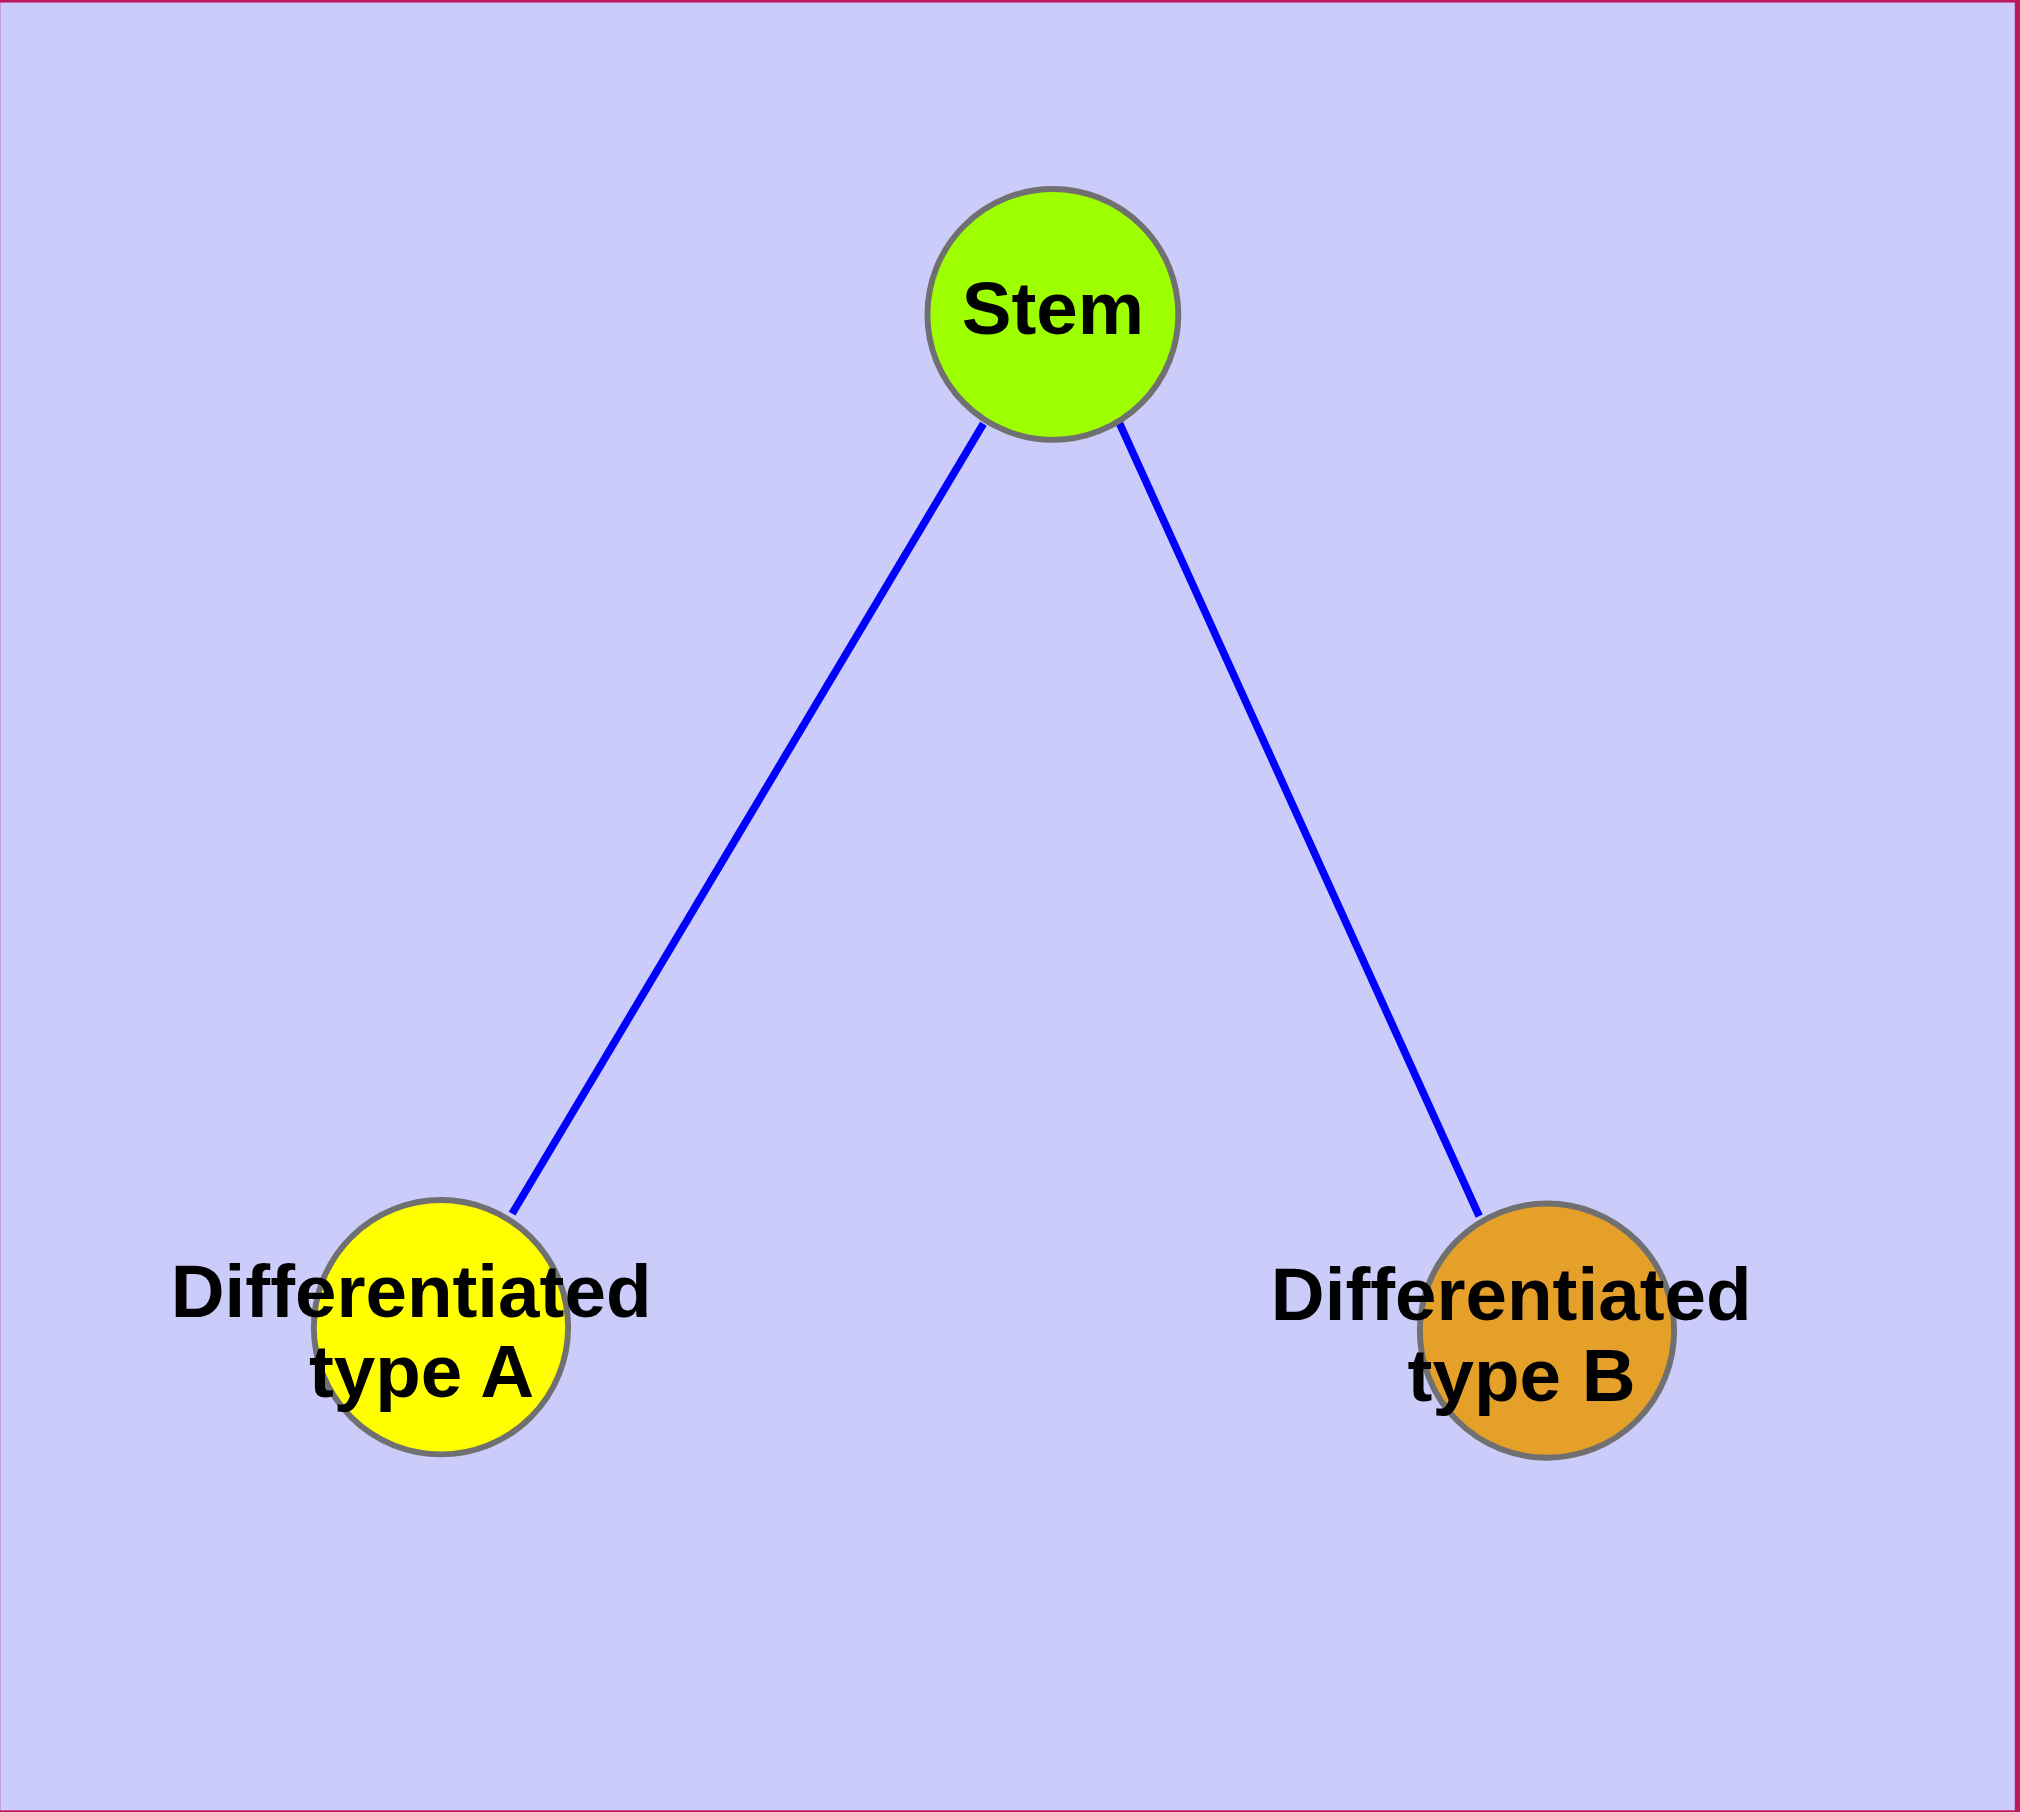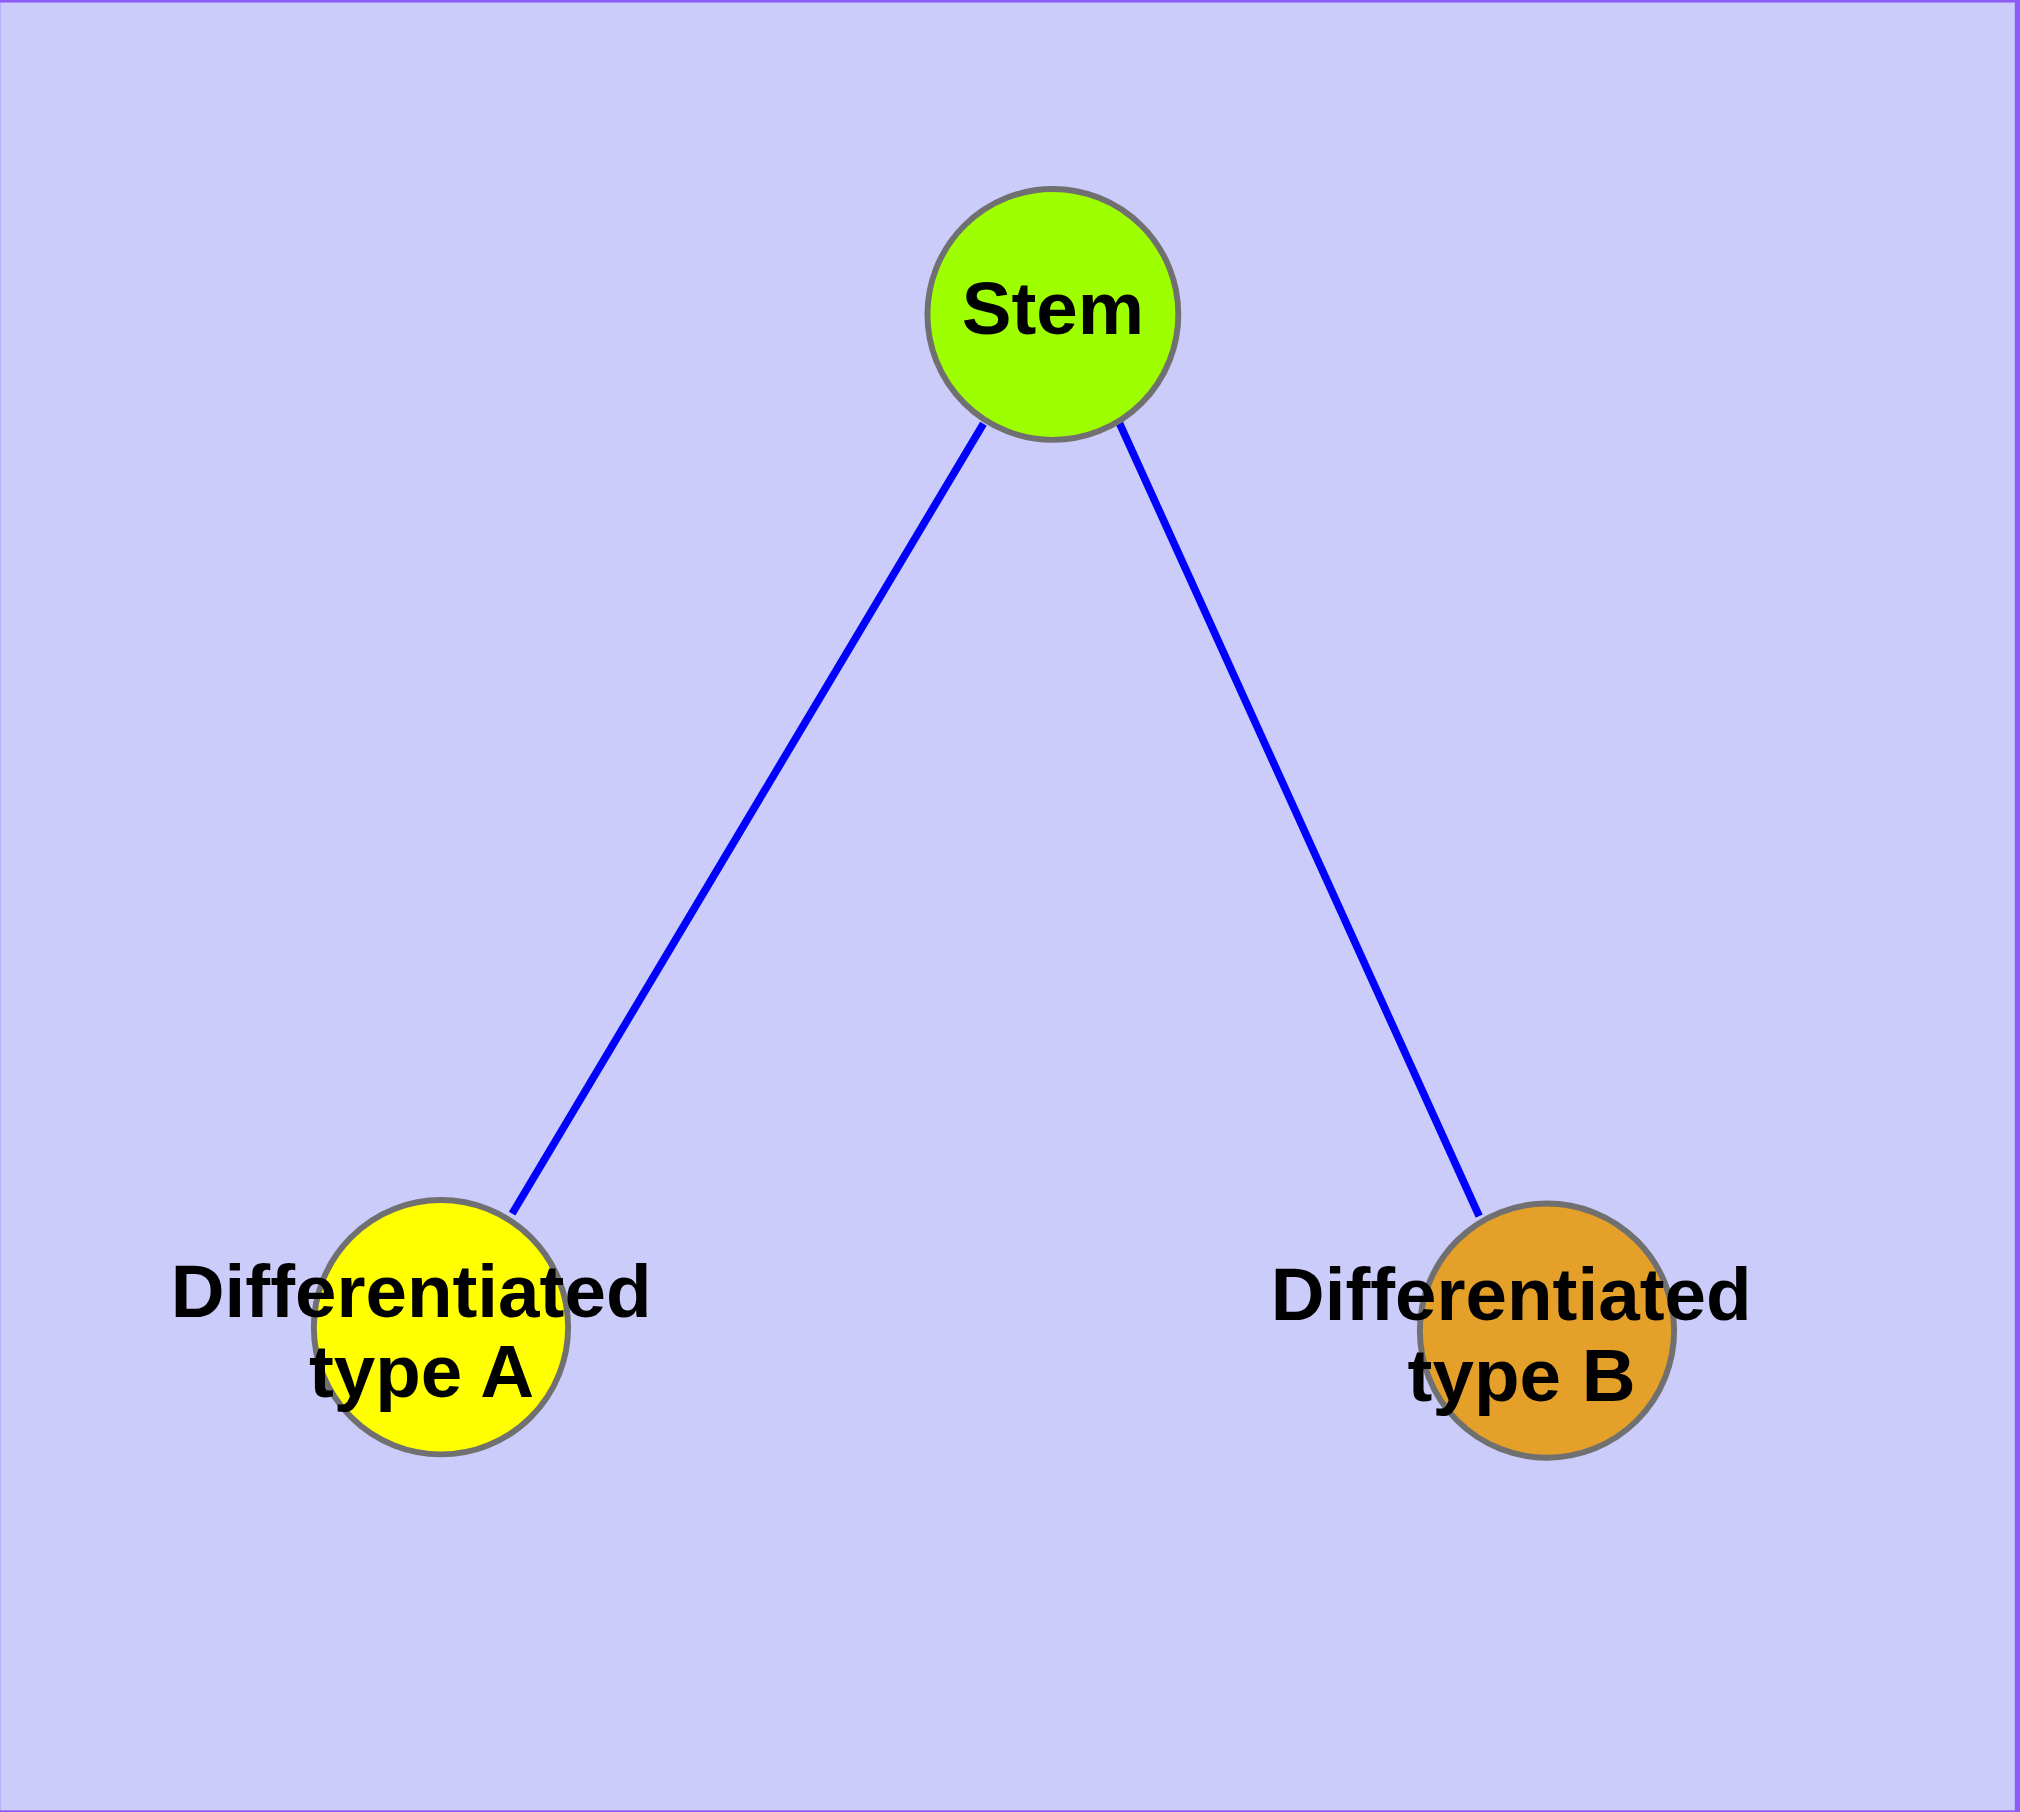--- a/index.html
+++ b/index.html
@@ -11,21 +11,21 @@
   body {
     width: 2021px;
     height: 1812px;
     overflow: hidden;
     font-family: "Liberation Sans", sans-serif;
   }
   #graph-canvas {
     position: relative;
     width: 2021px;
     height: 1812px;
-    background: #8b5cf6;
+    background: #be185d;
   }
   #graph-svg {
     position: absolute;
     left: 0;
     top: 0;
     width: 2021px;
     height: 1812px;
     display: block;
   }
   .node-label {

